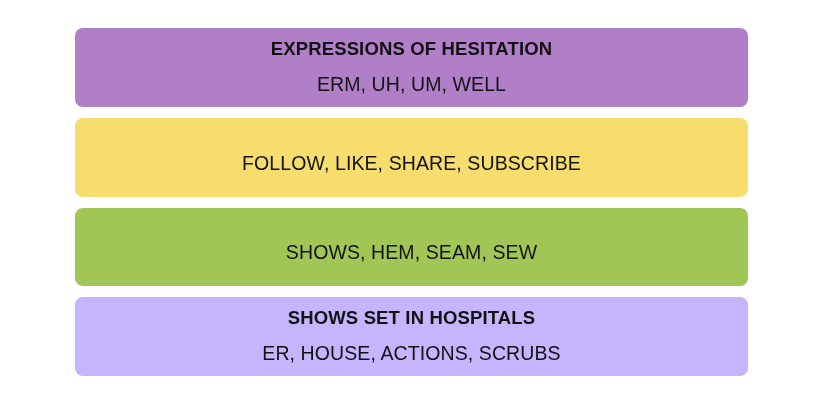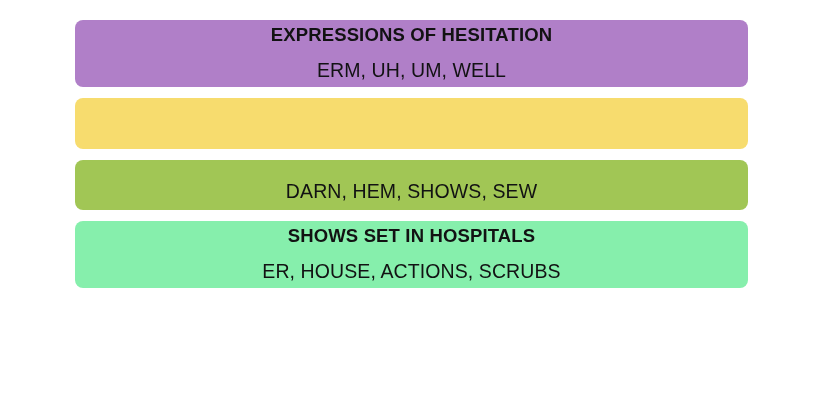--- a/index.html
+++ b/index.html
@@ -11,23 +11,23 @@
     width: 825px;
     height: 413px;
     background: #ffffff;
     font-family: "Liberation Sans", "DejaVu Sans", sans-serif;
     overflow: hidden;
   }
 
   #board {
     position: absolute;
     left: 75px;
-    top: 20px;
+    top: 28px;
     width: 673px;
-    height: 268px;
+    height: 348px;
     display: flex;
     flex-direction: column;
     gap: 11px;
     justify-content: space-between;
   }
 
   .group-row {
     flex: 1 1 0;
     border-radius: 8px;
     display: flex;
@@ -62,24 +62,25 @@
 <body style="background-color: rgb(255, 255, 255);">
 
 <div id="board" style="color: rgb(18, 18, 19);">
 
   <div class="group-row" style="background-color: rgb(176, 127, 200);">
     <div class="group-category">EXPRESSIONS OF HESITATION</div>
     <div class="group-members">ERM, UH, UM, WELL</div>
   </div>
 
   <div class="group-row" style="background-color: rgb(247, 220, 110);">
+    <div class="group-members">FOLLOW, LIKE, SHARE, SUBSCRIBE</div>
   </div>
 
   <div class="group-row" style="background-color: rgb(161, 198, 85);">
-    <div class="group-members">DARN, HEM, SHOWS, SEW</div>
+    <div class="group-members">SHOWS, HEM, SEAM, SEW</div>
   </div>
 
-  <div class="group-row" style="background-color: #86efac;">
+  <div class="group-row" style="background-color: #c4b5fd;">
     <div class="group-category">SHOWS SET IN HOSPITALS</div>
     <div class="group-members">ER, HOUSE, ACTIONS, SCRUBS</div>
   </div>
 
 </div>
 
 </body></html>

